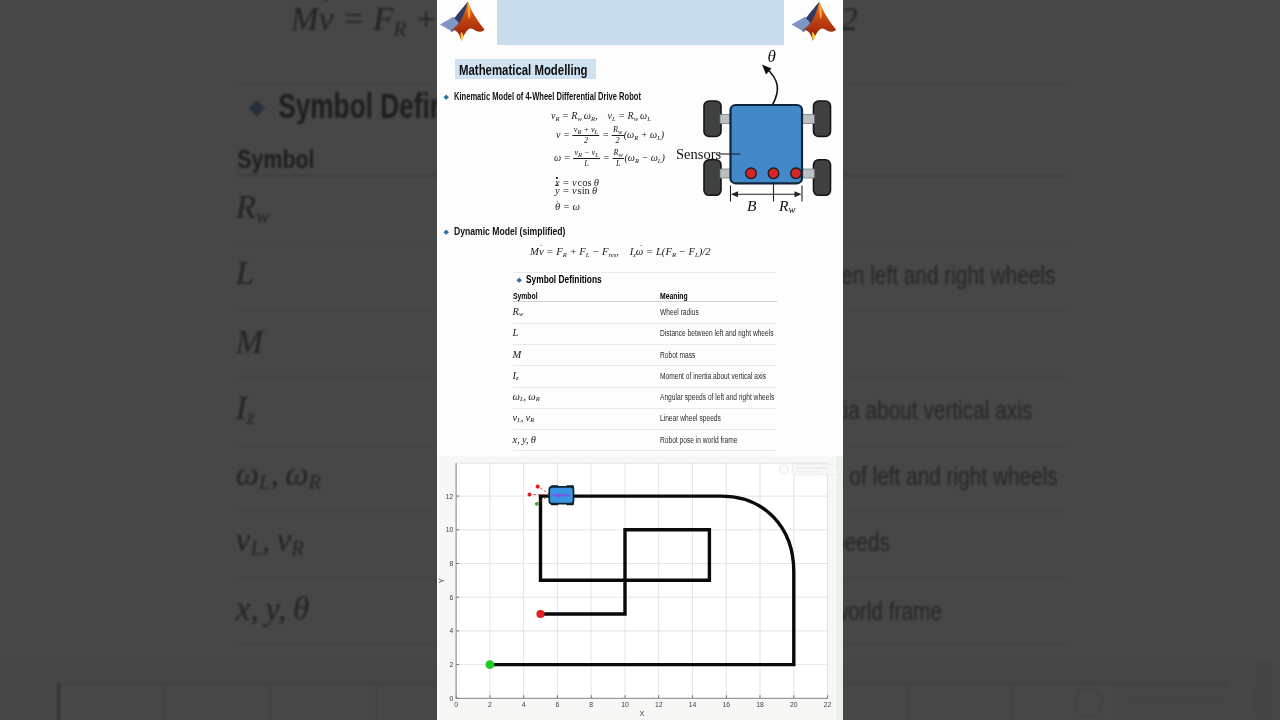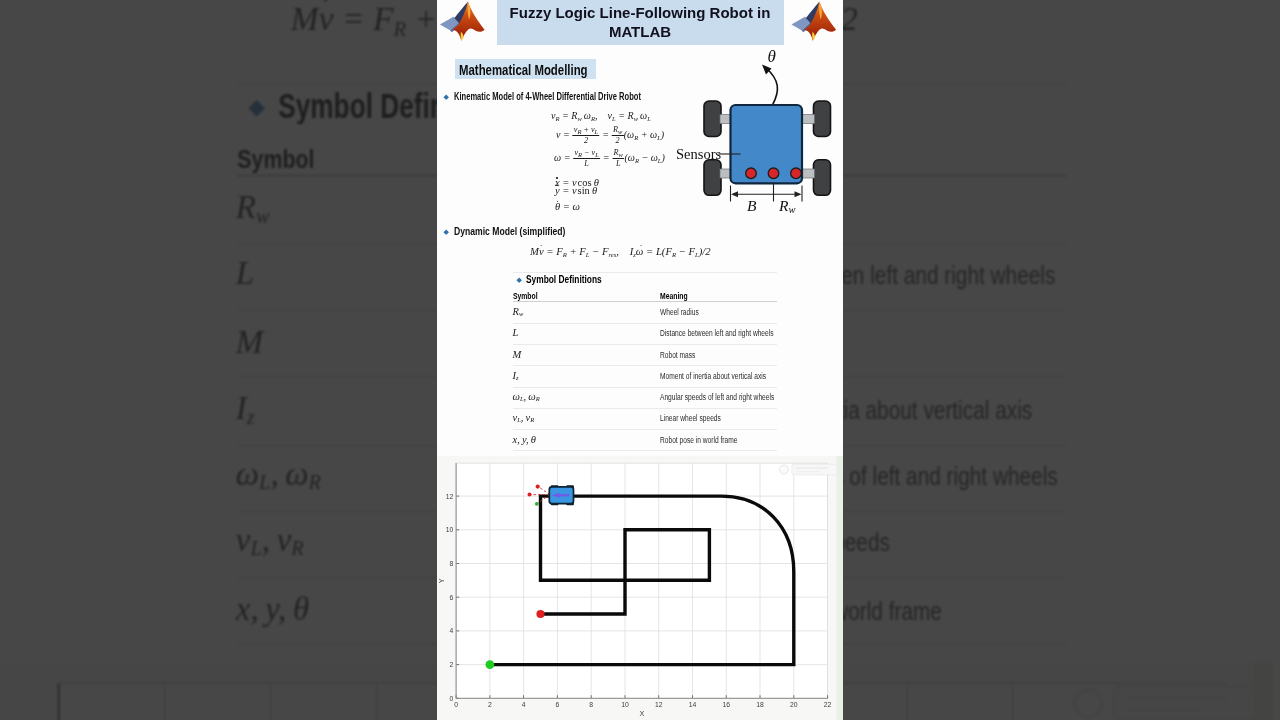--- a/index.html
+++ b/index.html
@@ -145,21 +145,20 @@
 <circle cx="100.7" cy="30.6" r="2.1" fill="#d82222"></circle>
 <circle cx="92.5" cy="38.6" r="2.0" fill="#d82222"></circle>
 <circle cx="99.8" cy="47.8" r="1.9" fill="#2fae2f"></circle>
 </svg>
       </div>
     <div class="overlay"></div>
   </div>
   <div class="slide fg">
       <div class="slidebg"></div>
 <div class="abs" style="left:59.5px;top:0;width:287px;height:45.3px;background:#c9dcee"></div>
-<div class="abs b" style="left:59.5px;top:2.5px;width:287px;text-align:center;font-size:15px;line-height:19.5px;letter-spacing:0;color:#10101e">Fuzzy Logic Line-Following Robot in<br>MATLAB</div>
 <div class="abs" style="left:0.5px;top:0"><svg width="49" height="48" viewBox="0 0 100 100">
 <defs>
             <linearGradient id="lg49" x1="0" y1="0" x2="0" y2="1">
 <stop offset="0" stop-color="#f08a1e"></stop>
               <stop offset="0.35" stop-color="#cc4d12"></stop>
 <stop offset="0.75" stop-color="#a82c0a"></stop>
               <stop offset="1" stop-color="#8c2006"></stop>
             </linearGradient>
           </defs>
 <path d="M3 51 L31 35 L44.5 44.5 L24 63 Z" fill="#8096c2"></path>

